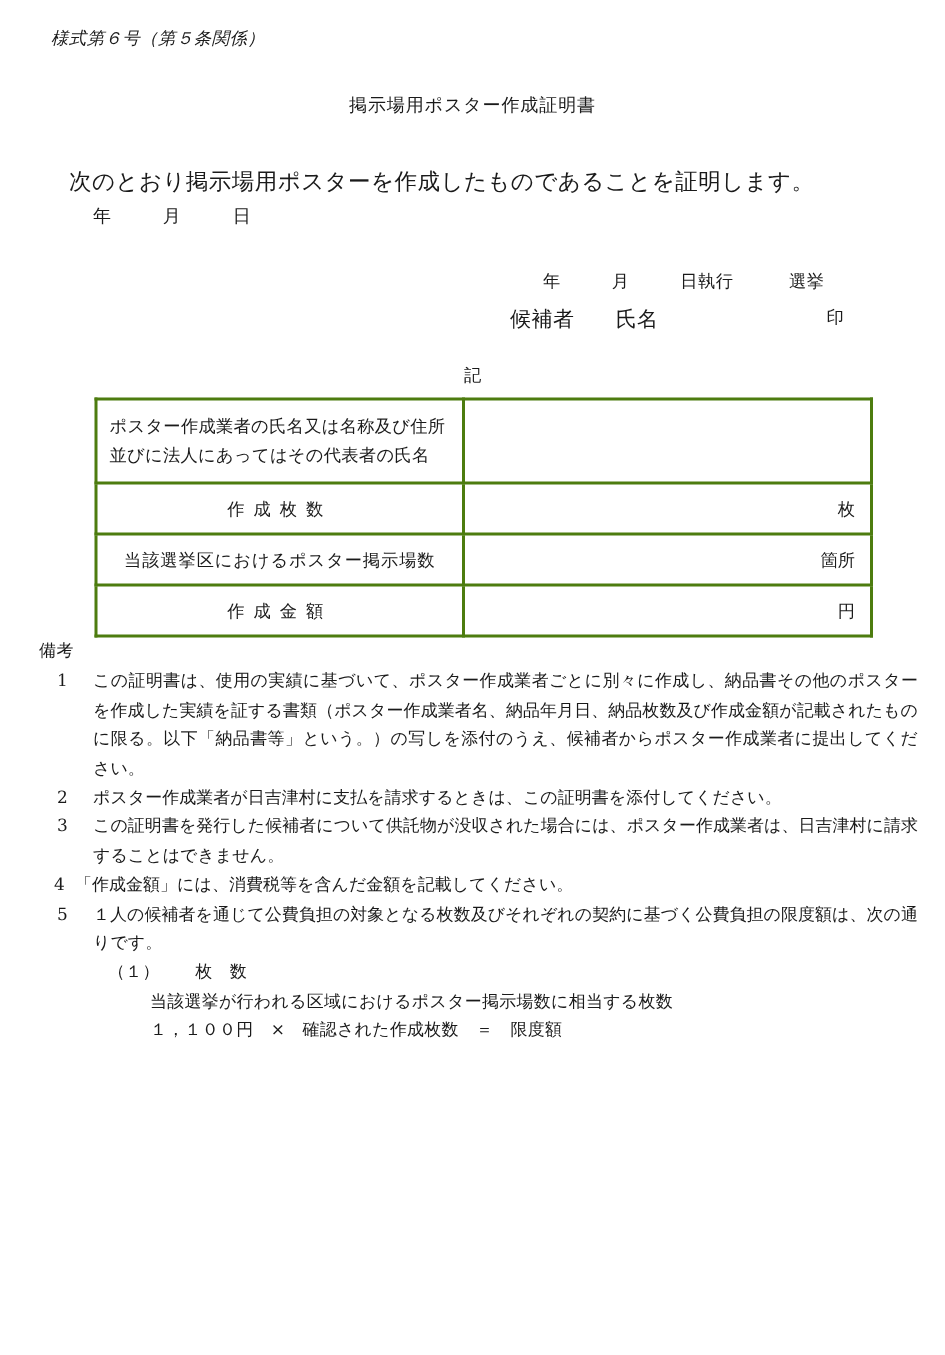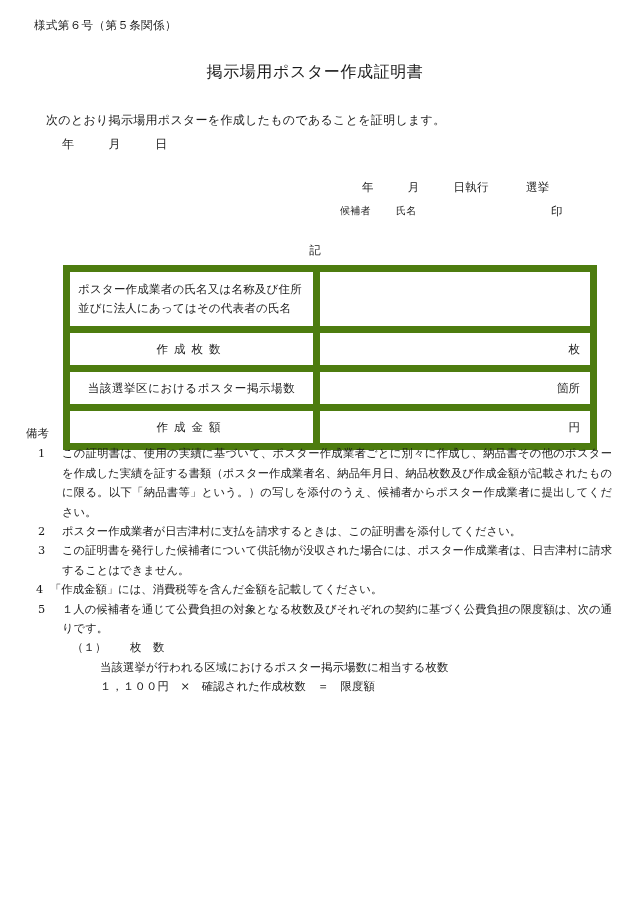--- a/index.html
+++ b/index.html
@@ -24,35 +24,36 @@
   }
 
   
   .form-no {
     position: absolute;
     left: 34px;
     top: 18px;
     font-size: 11.5px;
     letter-spacing: 0.4px;
     white-space: nowrap;
+    font-style: italic;
   }
   .doc-title {
     position: absolute;
     left: 0;
     top: 62px;
     width: 630px;
     text-align: center;
-    font-size: 16px;
+    font-size: 12px;
     letter-spacing: 0.6px;
   }
   .lead {
     position: absolute;
     left: 46px;
     top: 112px;
-    font-size: 12px;
+    font-size: 15px;
     letter-spacing: 0.3px;
     white-space: nowrap;
   }
   .lead-date {
     position: absolute;
     left: 62px;
     top: 136px;
     font-size: 12px;
     letter-spacing: 0.3px;
     white-space: nowrap;
@@ -74,21 +75,21 @@
     left: 526px;
     top: 180px;
     font-size: 11.5px;
     letter-spacing: 0.3px;
     white-space: nowrap;
   }
   .cand-line {
     position: absolute;
     left: 340px;
     top: 204px;
-    font-size: 10px;
+    font-size: 14px;
     letter-spacing: 0.3px;
     white-space: nowrap;
   }
   .seal-mark {
     position: absolute;
     left: 551px;
     top: 204px;
     font-size: 11.5px;
     white-space: nowrap;
   }
@@ -106,21 +107,21 @@
   
   .tbl {
     position: absolute;
     left: 63px;
     top: 265px;
     width: 505px;
     border-collapse: collapse;
     table-layout: fixed;
   }
   .tbl td {
-    border: 7px solid #4d7c0f;
+    border: 2px solid #4d7c0f;
     font-size: 11.5px;
     padding: 0;
     vertical-align: middle;
   }
   .col-label { width: 235px; }
   .col-value { width: 270px; }
 
   .row-1 .col-label { height: 46px; padding: 4px 0 4px 8px; line-height: 19px; }
   .row-1 .col-value { height: 46px; }
   .row-n .col-label { height: 32px; text-align: center; }

